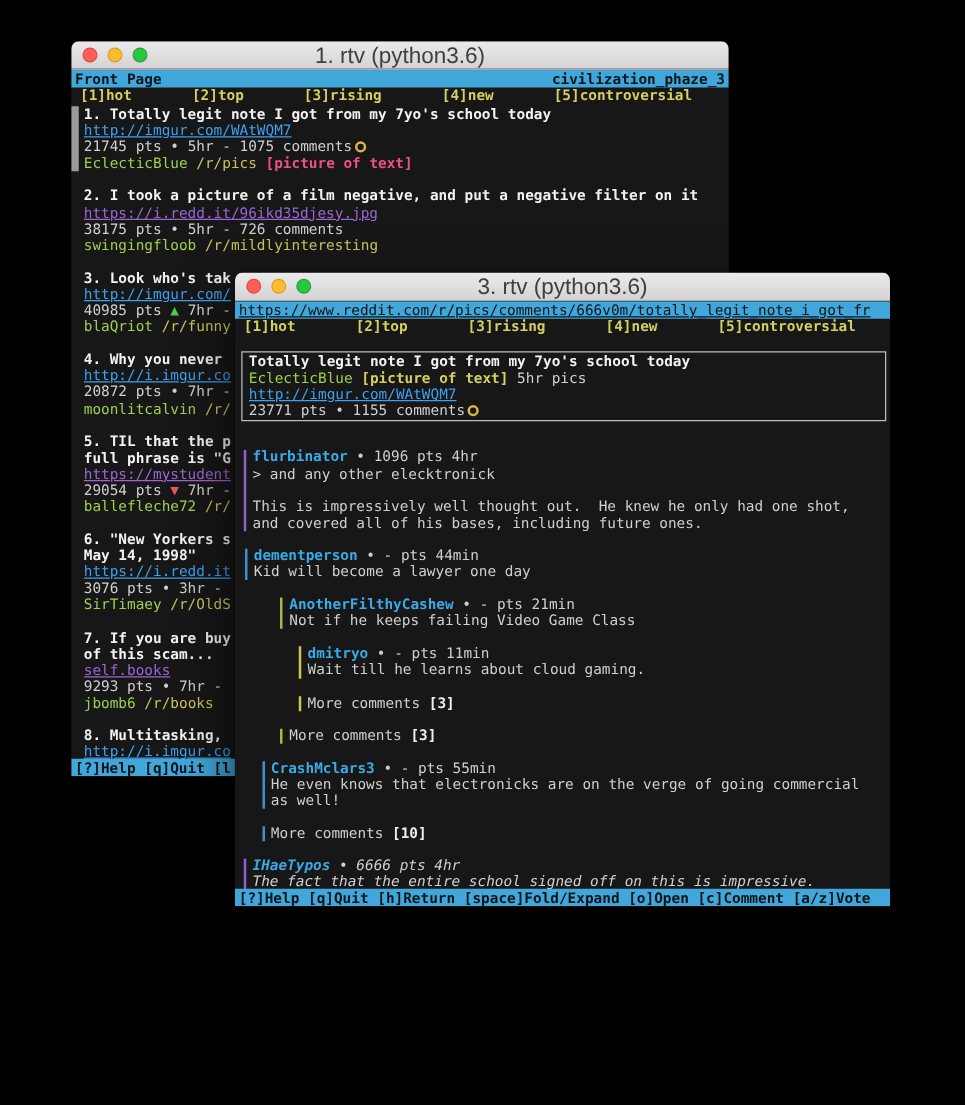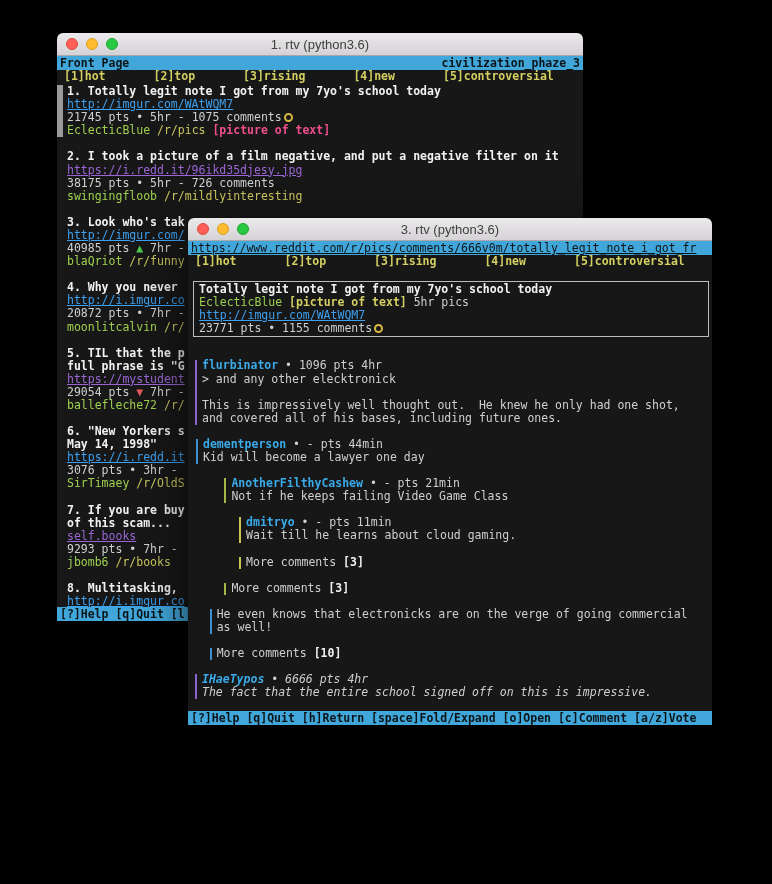--- a/index.html
+++ b/index.html
@@ -2,21 +2,21 @@
 <html><head>
 <meta charset="utf-8">
 <style>
   html,body{margin:0;padding:0;}
   body{width:772px;height:884px;background:#000;position:relative;overflow:hidden;
        font-family:"DejaVu Sans Mono", monospace;}
   .window{position:absolute;box-shadow:0 18px 45px rgba(0,0,0,.7),0 0 1px rgba(0,0,0,.9);
           border-radius:6px 6px 2px 2px;}
   .titlebar{height:22px;background:linear-gradient(#eceaec,#d4d2d4);border-bottom:1px solid #a9a7a9;
             border-radius:6px 6px 0 0;position:relative;display:flex;align-items:center;justify-content:center;}
-  .wtitle{font-family:"Liberation Sans",sans-serif;font-size:13px;color:#3f3f3f;}
+  .wtitle{font-family:"Liberation Sans",sans-serif;font-size:18px;color:#3f3f3f;}
   .lights{position:absolute;left:9px;top:5px;display:flex;gap:8px;}
   .light{width:12px;height:12px;border-radius:50%;box-sizing:border-box;}
   .light.red{background:var(--traffic-red);border:1px solid #dd4a41;}
   .light.yel{background:var(--traffic-yellow);border:1px solid #d9a123;}
   .light.grn{background:var(--traffic-green);border:1px solid #23a433;}
   .term{background:var(--term-bg);position:relative;overflow:hidden;
         font-size:11.5px;line-height:13.1px;color:var(--body-gray);}
   .bar{background:var(--bar-cyan);color:#0d1418;font-weight:bold;height:14px;line-height:14px;
        padding:0 3px;white-space:pre;overflow:hidden;align-items:center;}
   .statusbar{position:absolute;left:0;right:0;bottom:0;}
@@ -170,20 +170,21 @@
         <div class="comment" style="margin-left: 44.1px;">
           <div class="dbar" style="background: rgb(205, 195, 86);"></div>
           <div class="line"><span class="cmeta">More comments </span><span class="ccount">[3]</span></div>
         </div>
         <div class="comment" style="margin-left: 29.4px;">
           <div class="dbar" style="background: rgb(162, 185, 69);"></div>
           <div class="line"><span class="cmeta">More comments </span><span class="ccount">[3]</span></div>
         </div>
         <div class="comment" style="margin-left: 14.7px;">
           <div class="dbar" style="background: rgb(62, 143, 208);"></div>
+          <div class="line"><span class="cauthor">CrashMclars3</span><span class="cmeta"> • - pts 55min</span></div>
           <div class="line">He even knows that electronicks are on the verge of going commercial</div>
           <div class="line">as well!</div>
         </div>
         <div class="comment" style="margin-left: 14.7px;">
           <div class="dbar" style="background: rgb(62, 143, 208);"></div>
           <div class="line"><span class="cmeta">More comments </span><span class="ccount">[10]</span></div>
         </div>
         <div class="comment" style="margin-left: 0px; font-style: italic;">
           <div class="dbar" style="background: rgb(138, 99, 204);"></div>
           <div class="line"><span class="cauthor">IHaeTypos</span><span class="cmeta"> • 6666 pts 4hr</span></div>

